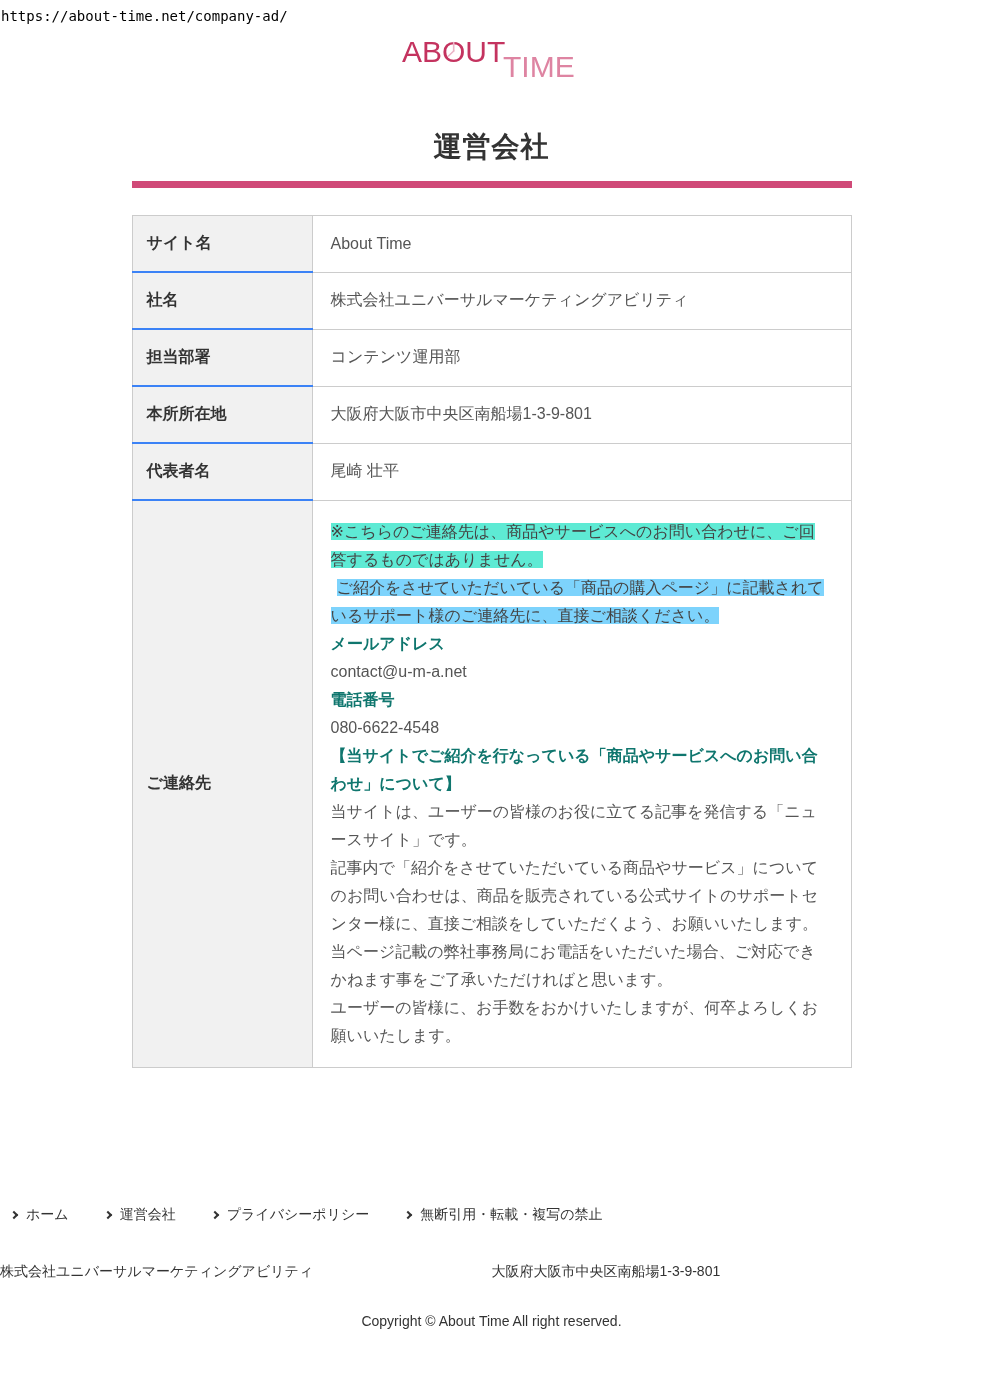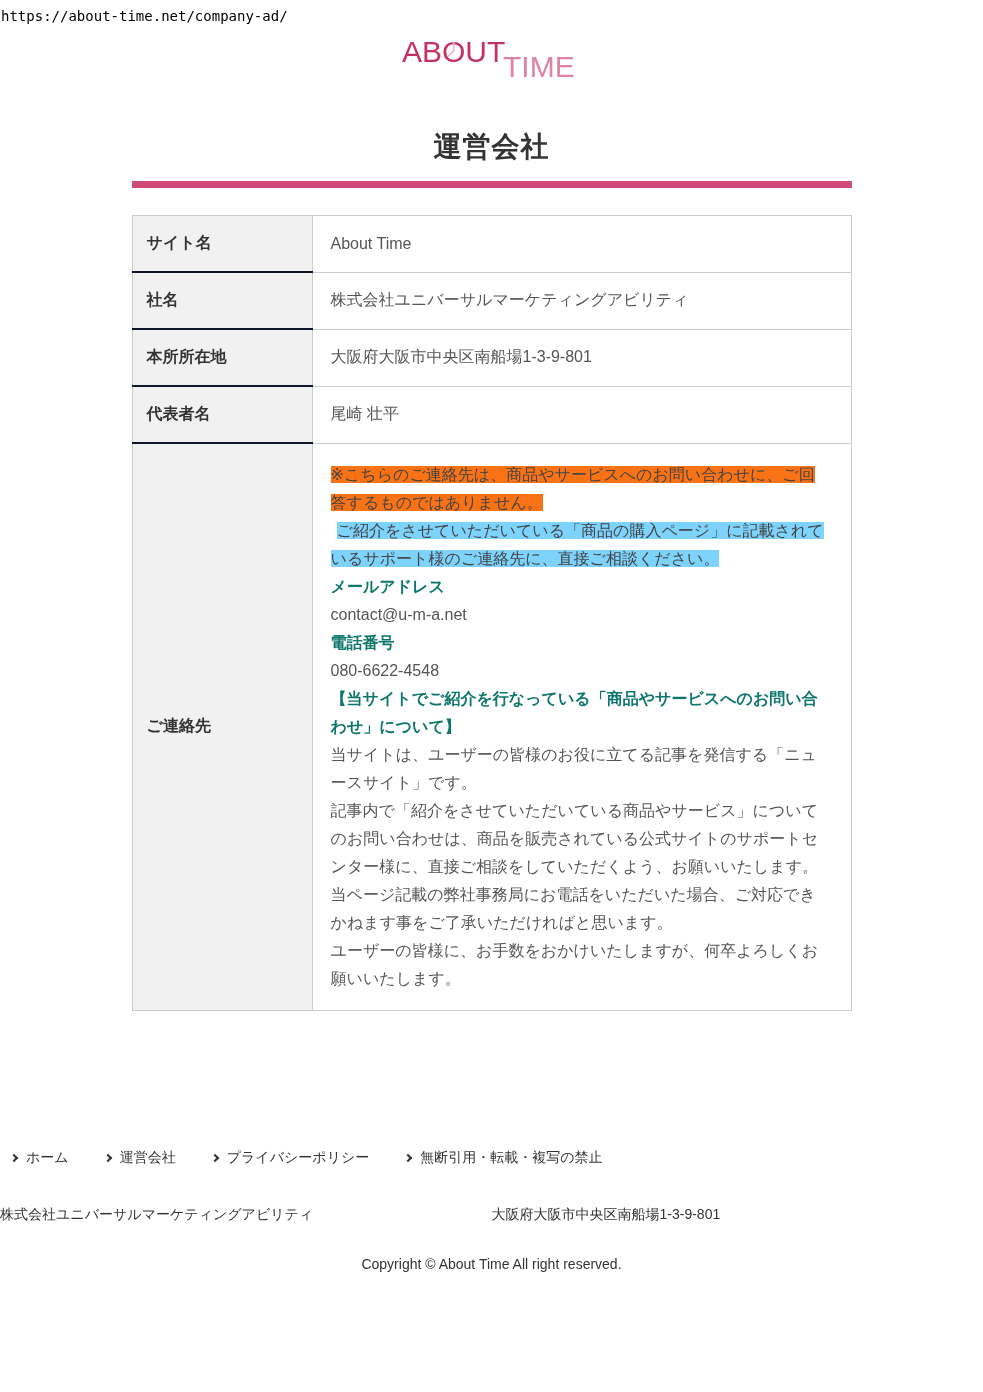--- a/index.html
+++ b/index.html
@@ -41,21 +41,21 @@
     font-size: 16px;
   }
   table.company-table th {
     width: 180px;
     background: #f1f1f1;
     text-align: left;
     font-weight: bold;
     color: #333;
     padding: 17px 10px 17px 14px;
     border-right: 1px solid #ccc;
-    border-bottom: 2px solid #0f172a;
+    border-bottom: 2px solid #3b82f6;
     vertical-align: middle;
   }
   table.company-table tr:last-child th { border-bottom: none; }
   table.company-table td {
     padding: 17px 20px 17px 18px;
     border-bottom: 1px solid #ccc;
     color: #555;
     vertical-align: middle;
   }
   table.company-table tr:last-child td { border-bottom: none; }
@@ -130,31 +130,35 @@
       <tbody>
           <tr>
             <th>サイト名</th>
             <td>About Time</td>
           </tr>
           <tr>
             <th>社名</th>
             <td>株式会社ユニバーサルマーケティングアビリティ</td>
           </tr>
           <tr>
+            <th>担当部署</th>
+            <td>コンテンツ運用部</td>
+          </tr>
+          <tr>
             <th>本所所在地</th>
             <td>大阪府大阪市中央区南船場1-3-9-801</td>
           </tr>
           <tr>
             <th>代表者名</th>
             <td>尾崎 壮平</td>
           </tr>
           <tr>
             <th>ご連絡先</th>
             <td class="contact-cell">
-              <p><span class="seg-highlight" style="background: #f97316;">※こちらのご連絡先は、商品やサービスへのお問い合わせに、ご回答するものではありません。</span></p>
+              <p><span class="seg-highlight" style="background: #5eead4;">※こちらのご連絡先は、商品やサービスへのお問い合わせに、ご回答するものではありません。</span></p>
               <p><span class="seg-highlight" style="background: #7dd3fc; margin-left: 6px;">ご紹介をさせていただいている「商品の購入ページ」に記載されているサポート様のご連絡先に、直接ご相談ください。</span></p>
               <p><span class="seg-bold">メールアドレス</span></p>
               <p><span>contact@u-m-a.net</span></p>
               <p><span class="seg-bold">電話番号</span></p>
               <p><span>080-6622-4548</span></p>
               <p><span class="seg-bold">【当サイトでご紹介を行なっている「商品やサービスへのお問い合わせ」について】</span></p>
               <p><span>当サイトは、ユーザーの皆様のお役に立てる記事を発信する「ニュースサイト」です。</span></p>
               <p><span>記事内で「紹介をさせていただいている商品やサービス」についてのお問い合わせは、商品を販売されている公式サイトのサポートセンター様に、直接ご相談をしていただくよう、お願いいたします。</span></p>
               <p><span>当ページ記載の弊社事務局にお電話をいただいた場合、ご対応できかねます事をご了承いただければと思います。</span></p>
               <p><span>ユーザーの皆様に、お手数をおかけいたしますが、何卒よろしくお願いいたします。</span></p>

